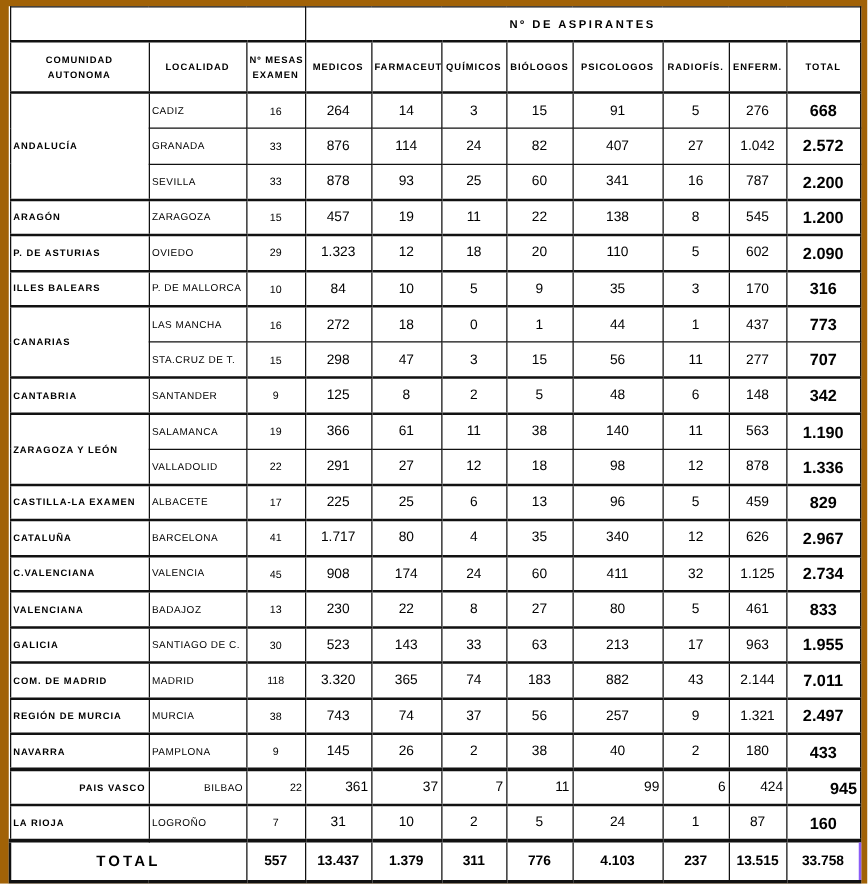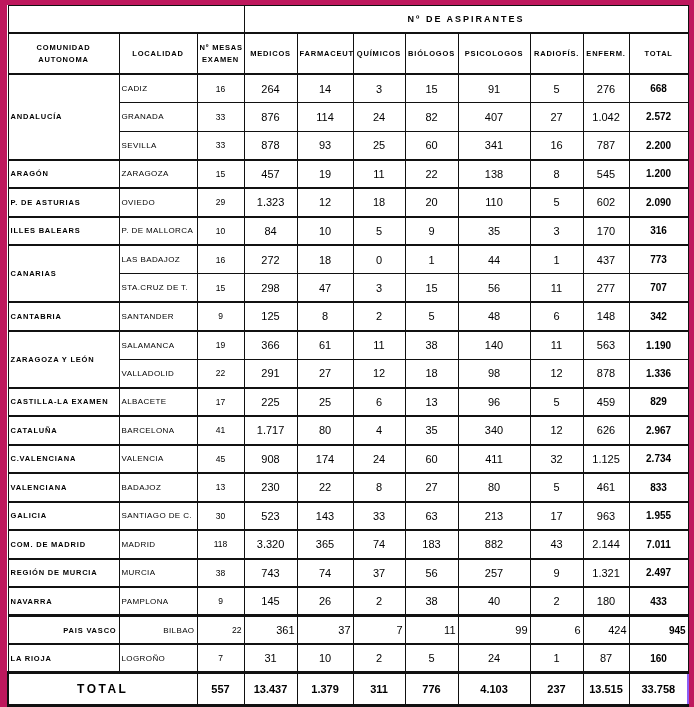--- a/index.html
+++ b/index.html
@@ -2,21 +2,21 @@
 <html><head>
 <meta charset="utf-8">
 <style>
   html, body { margin:0; padding:0; background:#ffffff; }
   body {
     width:694px; height:707px;
     font-family:"Liberation Sans", sans-serif;
     color:#000;
     -webkit-font-smoothing:antialiased;
   }
-  .page { position:relative; width:694px; height:707px; background:#be185d; overflow:hidden; }
+  .page { position:relative; width:694px; height:707px; background:#a16207; overflow:hidden; }
 
   table.t {
     position:absolute; left:7px; top:5px; width:680px;
     border-collapse:collapse; table-layout:fixed;
     background:#fff;
   }
   table.t td, table.t th {
     border:1px solid #111;
     padding:0 2px;
     vertical-align:middle;
@@ -52,21 +52,21 @@
   
   tbody tr { height:28.5px; }
   td.com {
     text-align:left; padding-left:4px;
     font-size:7.5px; font-weight:bold; letter-spacing:0.8px;
     border-left:2px solid #111;
   }
   td.loc { text-align:left; padding-left:4px; font-size:8px; letter-spacing:0.4px; }
   td.mesas { text-align:center; font-size:8.5px; }
   td.num { text-align:center; font-size:11px; }
-  td.tot { text-align:center; font-size:10px; font-weight:bold; border-right:2px solid #111; }
+  td.tot { text-align:center; font-size:13px; font-weight:bold; border-right:2px solid #111; }
 
   tr.gs > td { border-top:2px solid #111; }      
   tr.xt > td { border-top:3px solid #111;text-align:right; }      
 
   
   tr.total-row td {
     border-top:3px solid #111;
     border-bottom:3px solid #111;
     height:30px;
     font-weight:bold;
@@ -191,21 +191,21 @@
           <td class="num">10</td>
           <td class="num">5</td>
           <td class="num">9</td>
           <td class="num">35</td>
           <td class="num">3</td>
           <td class="num">170</td>
           <td class="tot">316</td>
         </tr>
         <tr class="gs">
           <td class="com" rowspan="2">CANARIAS</td>
-          <td class="loc">LAS BADAJOZ</td>
+          <td class="loc">LAS MANCHA</td>
           <td class="mesas">16</td>
           <td class="num">272</td>
           <td class="num">18</td>
           <td class="num">0</td>
           <td class="num">1</td>
           <td class="num">44</td>
           <td class="num">1</td>
           <td class="num">437</td>
           <td class="tot">773</td>
         </tr>

